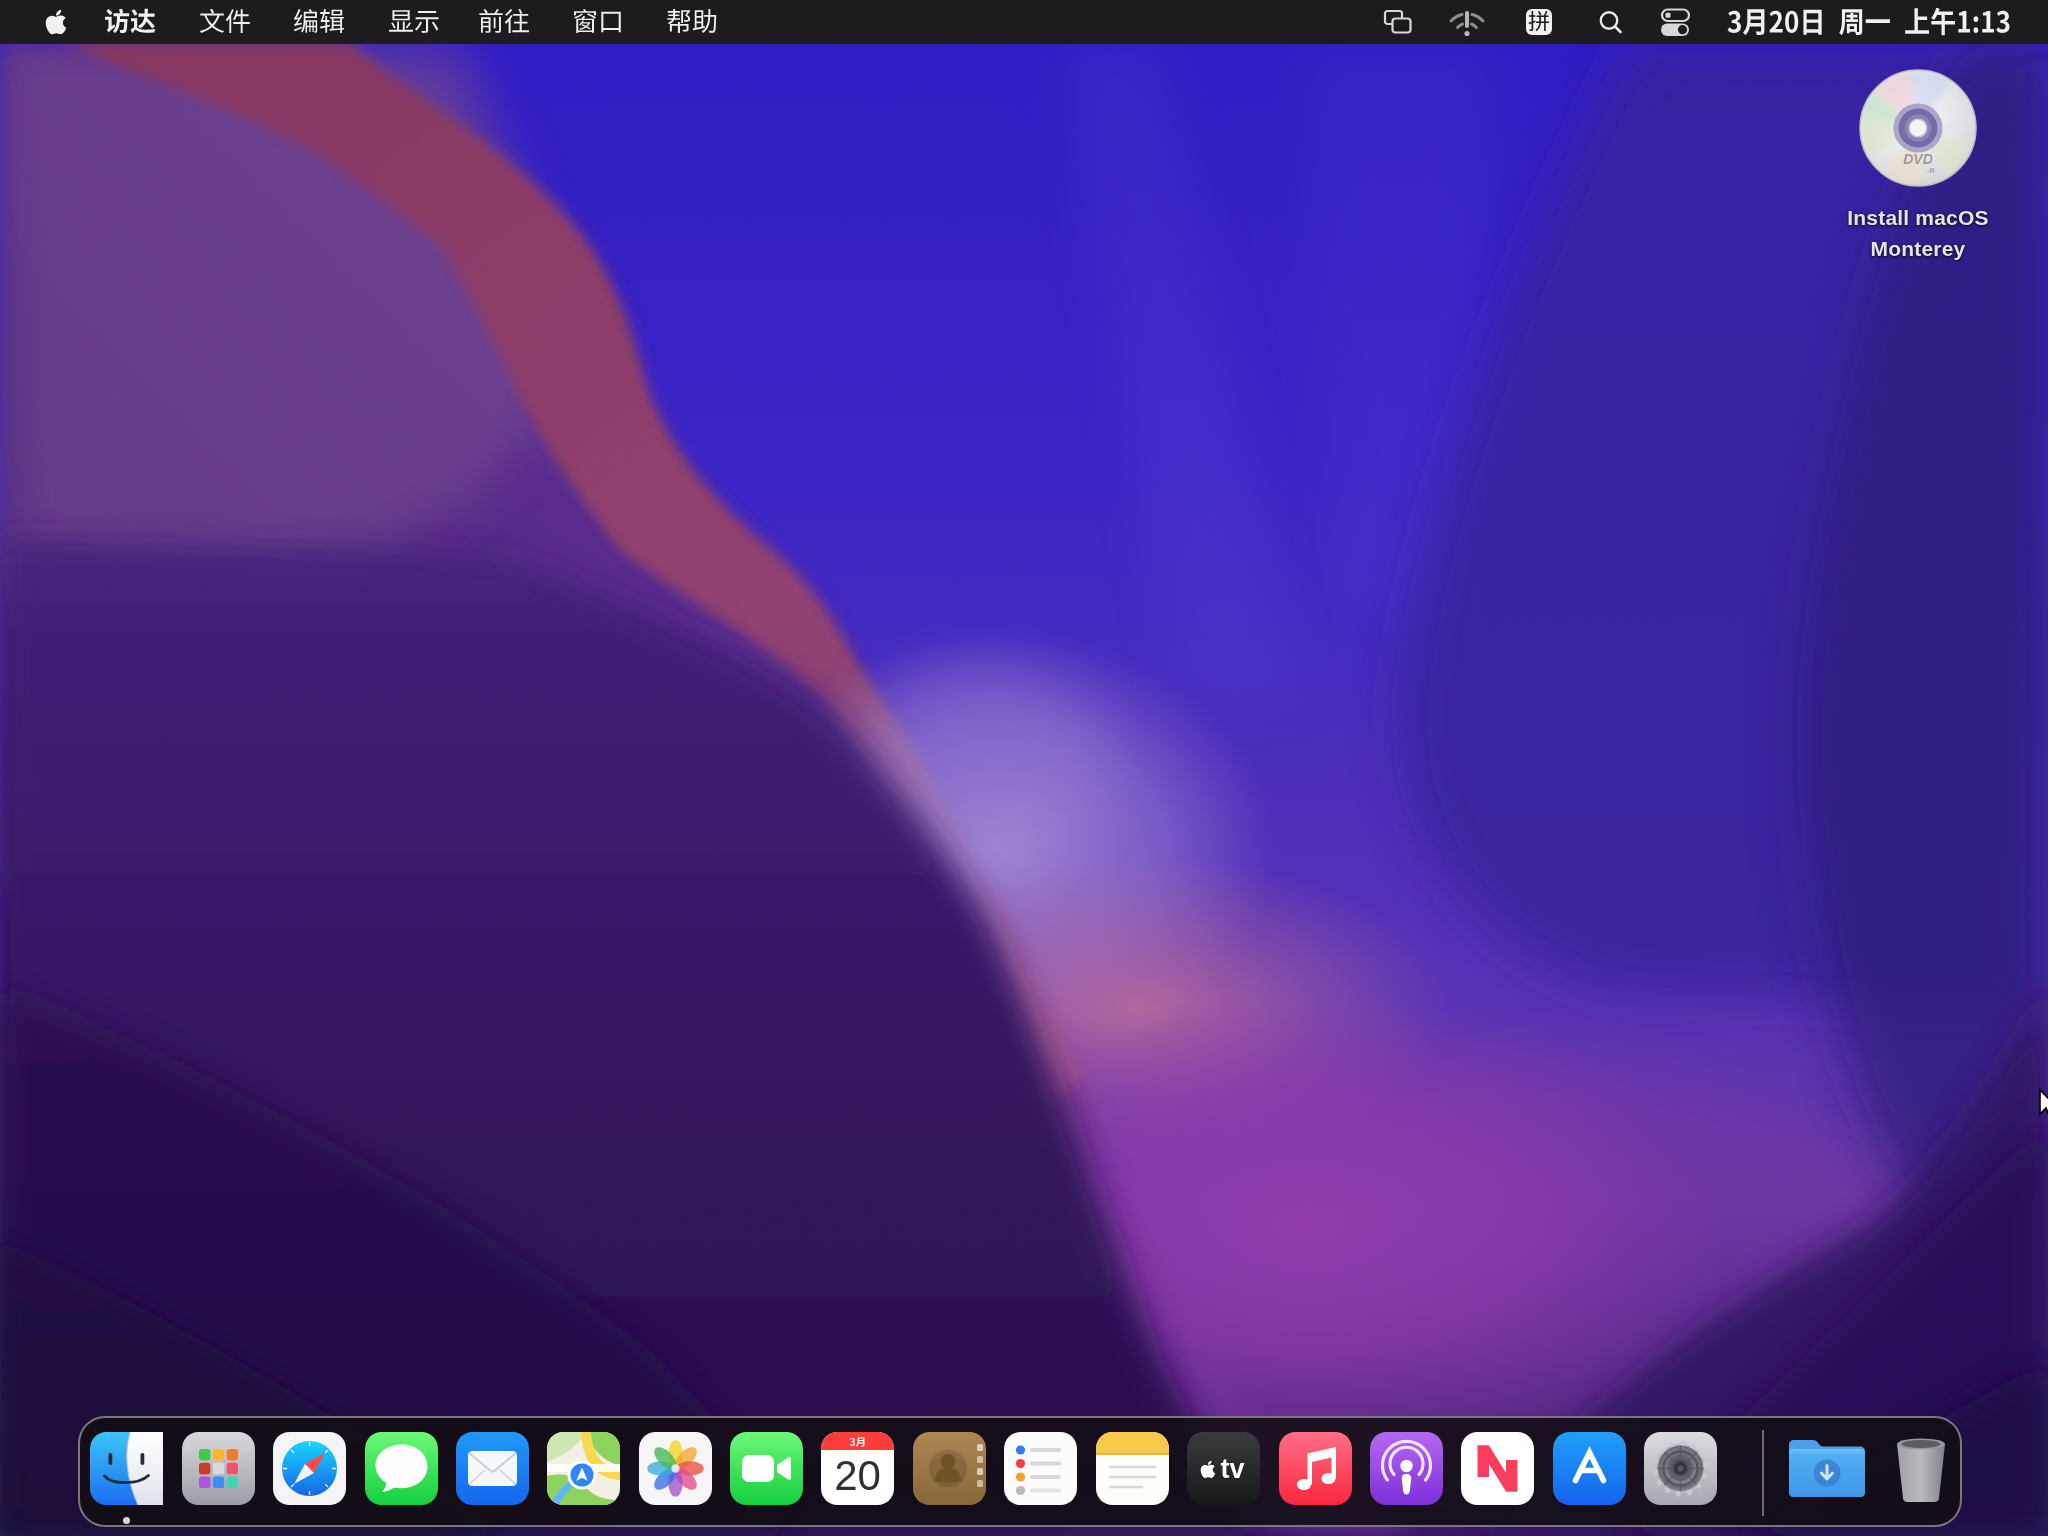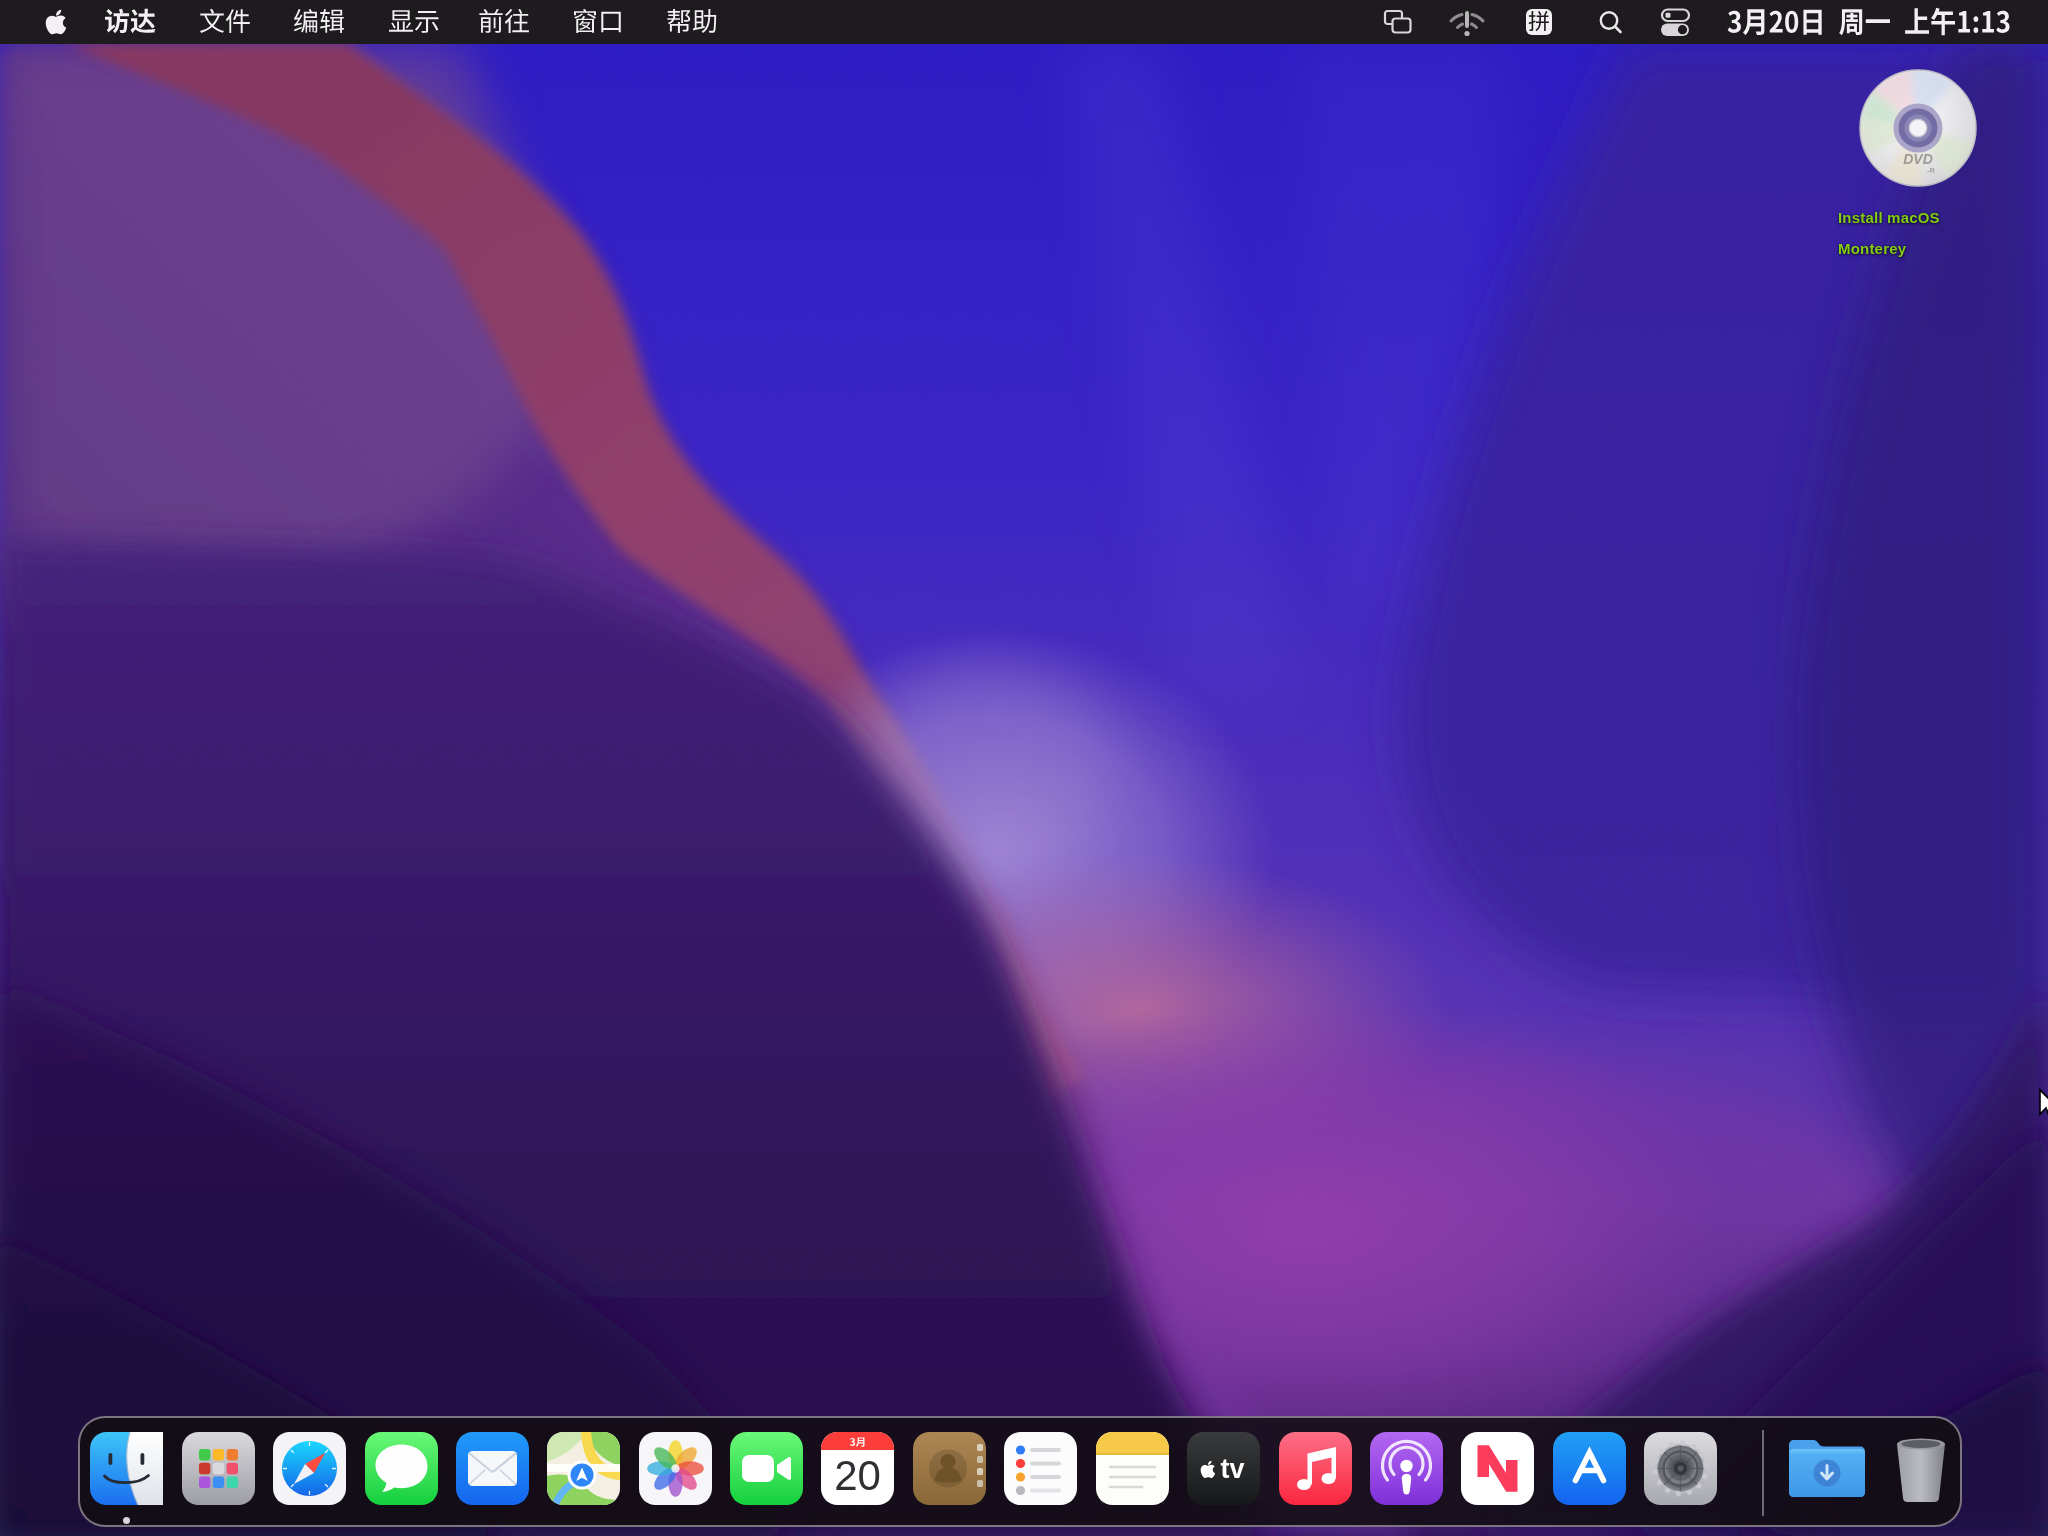--- a/index.html
+++ b/index.html
@@ -6,22 +6,22 @@
 #screen { position:relative; width:2048px; height:1536px; font-family:"Liberation Sans",sans-serif; }
 #wp { position:absolute; left:0; top:0; }
 #menubar { position:absolute; left:0; top:0; width:2048px; height:44px; background:#1d1b1d; }
 #pinbox { position:absolute; left:1526px; top:9px; width:26px; height:26px; background:#f2f0f2; border-radius:6px; }
 #dock { position:absolute; left:78px; top:1416px; width:1884px; height:111px; border-radius:27px;
         background:rgba(18,14,18,0.88); border:2px solid rgba(185,182,190,0.62); }
 #dockicons { position:absolute; left:0; top:0; width:1952px; height:1536px; pointer-events:none; }
 .dicon { position:absolute; top:1432px; }
 #docksep { position:absolute; left:1762px; top:1430px; width:2px; height:86px; background:rgba(200,200,205,0.5); }
 #rundot { position:absolute; left:123px; top:1517px; width:7px; height:7px; border-radius:50%; background:#d8d6da; }
-#dvdwrap { position:absolute; left:1838px; top:68px; width:160px; text-align:left; }
-#dvdlabel { margin-top:14px; font-size:15px; font-weight:bold; color:#84cc16; line-height:31px;
+#dvdwrap { position:absolute; left:1838px; top:68px; width:160px; text-align:center; }
+#dvdlabel { margin-top:14px; font-size:21px; font-weight:bold; color:#e5e5e5; line-height:31px;
   text-shadow:0 1px 3px rgba(0,0,0,0.8), 0 0 1px rgba(0,0,0,0.6); letter-spacing:0.2px; }
 #cursor { position:absolute; left:2038px; top:1088px; }
 </style></head>
 <body>
 <div id="screen">
 <svg id="wp" width="2048" height="1536" viewBox="0 0 2048 1536">
 <defs>
 <linearGradient id="bgG" x1="0" y1="0" x2="0" y2="1">
  <stop offset="0" stop-color="#2c1bc2"></stop>
           <stop offset=".3" stop-color="#3a24c6"></stop>

